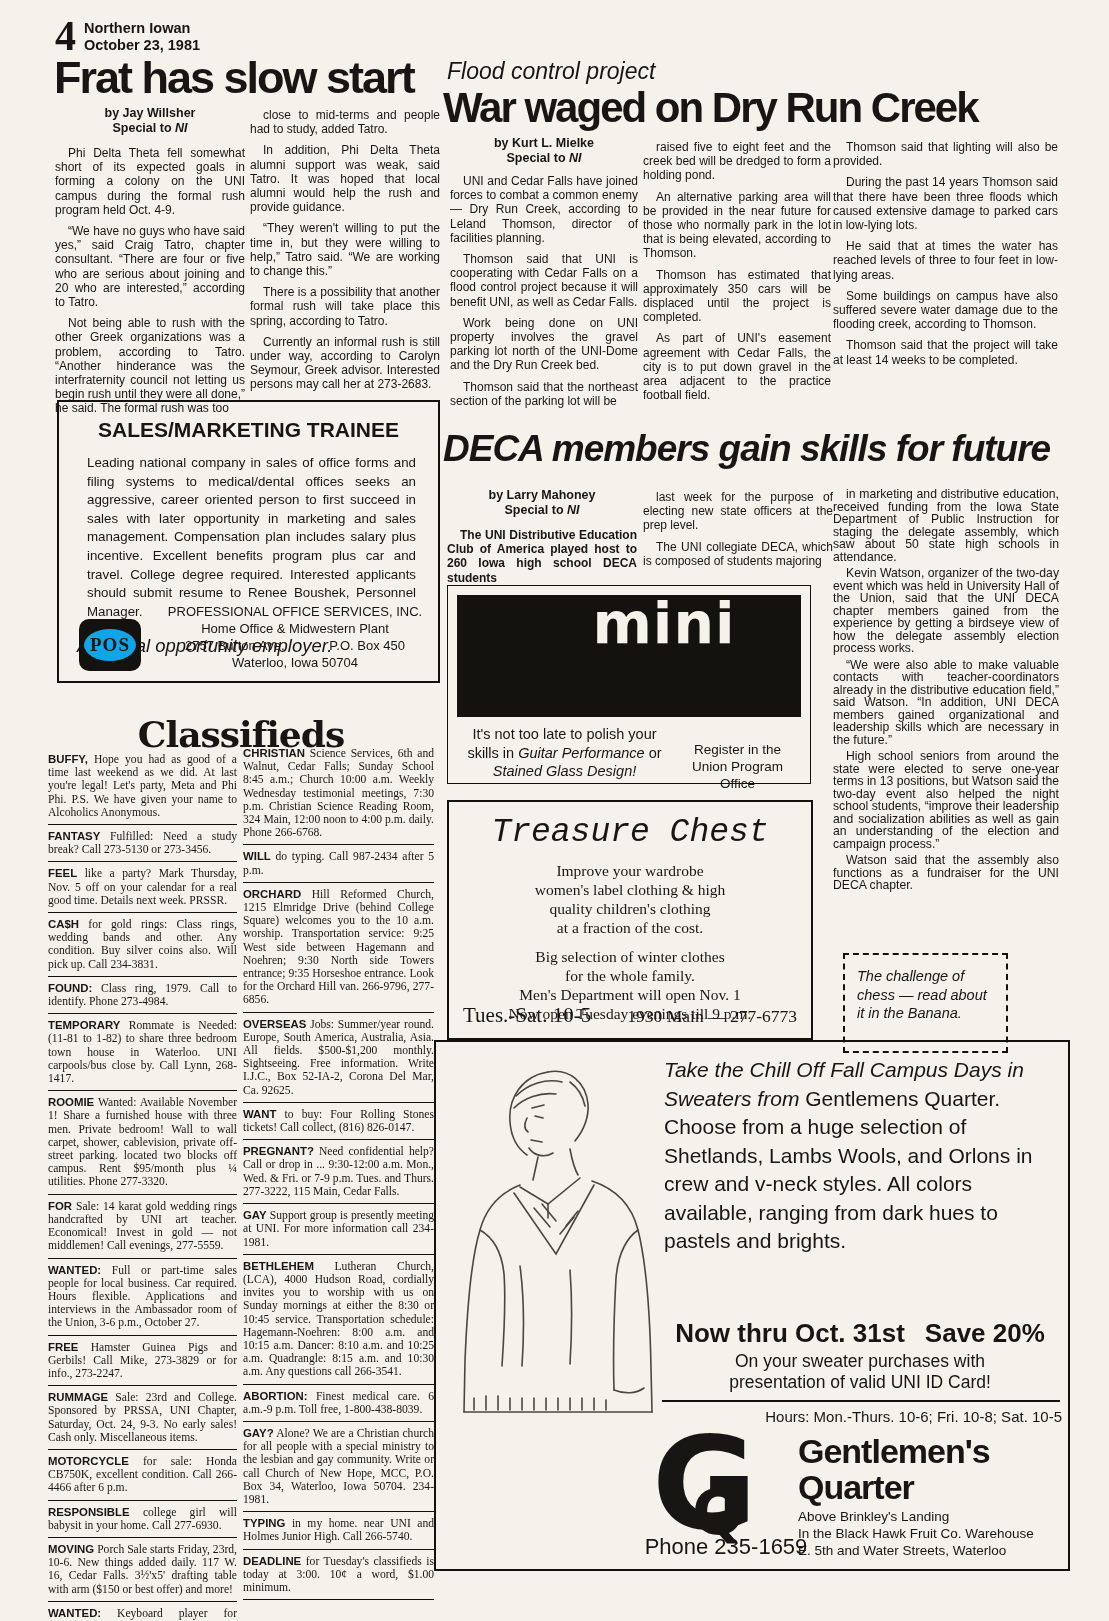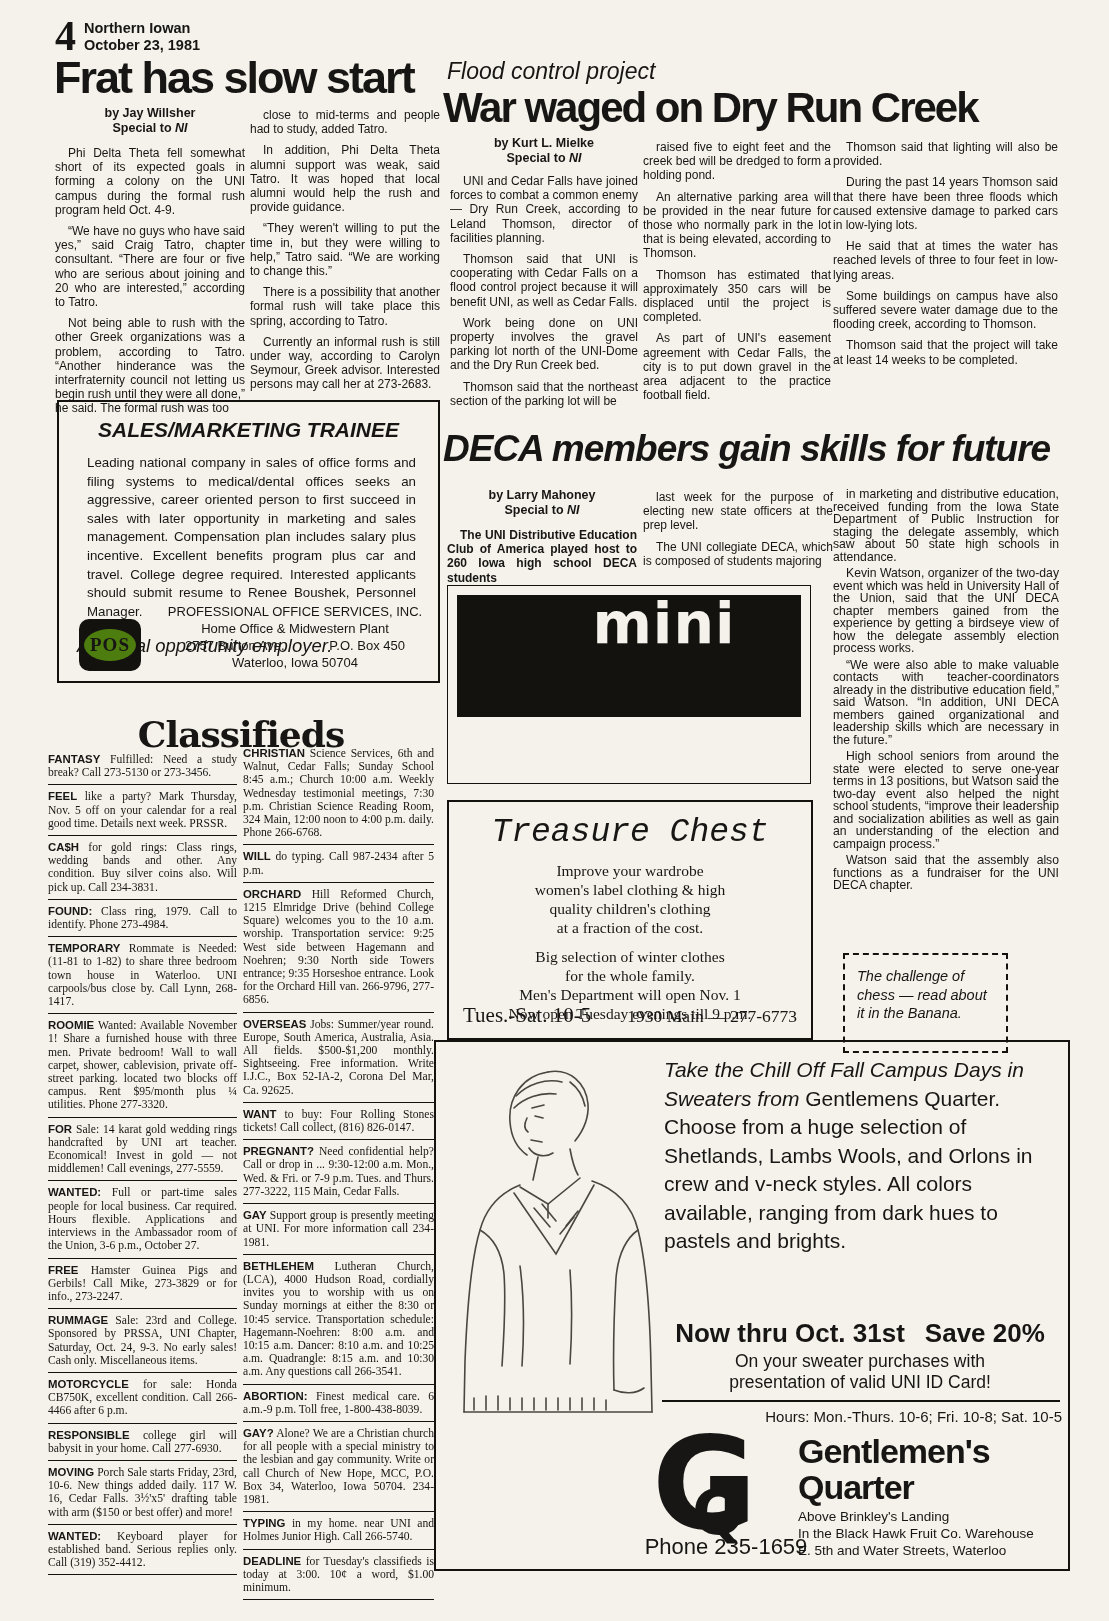--- a/index.html
+++ b/index.html
@@ -27,26 +27,26 @@
   #frat-col2{left:250px;top:108px;width:190px;}
   #war-col1{left:450px;top:174px;width:188px;}
   #war-col2{left:643px;top:140px;width:188px;}
   #war-col3{left:833px;top:140px;width:225px;}
   #deca-col1{left:447px;top:528px;width:190px;font-weight:bold;}
   #deca-col2{left:643px;top:490px;width:190px;}
   #deca-col3{left:833px;top:488px;width:226px;font-size:12.2px;line-height:12.5px;}
   #deca-col3 p{margin:0 0 4px;}
   
   #sales-ad{left:57px;top:400px;width:379px;height:279px;border:2px solid #14120f;}
-  .sales-title{margin-top:16px;text-align:center;font-style:italic;font-weight:bold;font-size:21px;}
+  .sales-title{margin-top:16px;text-align:center;font-weight:bold;font-size:21px;}
   .sales-body{margin:12px 22px 0 28px;font-size:13.3px;line-height:18.6px;text-align:justify;}
   .sales-eoe{margin:14px 0 0 18px;font-style:italic;font-size:18.5px;}
   .pos-logo{position:absolute;left:20px;bottom:10px;width:62px;height:52px;background:#14120f;border-radius:10px;
             display:flex;align-items:center;justify-content:center;}
-  .pos-oval{width:52px;height:32px;background:#4d7c0f;border-radius:50%;display:flex;align-items:center;justify-content:center;}
+  .pos-oval{width:52px;height:32px;background:#0ea5e9;border-radius:50%;display:flex;align-items:center;justify-content:center;}
   .pos-oval span{font-family:"Liberation Serif",serif;font-weight:bold;font-size:19px;letter-spacing:1px;}
   .sales-company{position:absolute;left:108px;bottom:10px;width:256px;text-align:center;font-size:13px;line-height:17px;}
   .sales-company .row{display:flex;justify-content:space-between;padding:0 18px;}
   
   #mini-ad{left:447px;top:585px;width:362px;height:197px;border:1.5px solid #14120f;}
   .mini-black{margin:9px 9px 0;height:122px;background:#14120f;color:#f4f2ea;text-align:center;overflow:hidden;}
   .mini-w1{font-family:"DejaVu Sans",sans-serif;font-weight:bold;font-size:57px;line-height:56px;letter-spacing:1px;margin-left:70px;}
   .mini-w2{font-family:"DejaVu Sans",sans-serif;font-weight:bold;font-size:45px;line-height:50px;letter-spacing:5px;margin-top:-8px;}
   .mini-row{display:flex;justify-content:space-between;padding:8px 10px 0 14px;}
   .mini-blurb{width:205px;text-align:center;font-size:14.5px;line-height:18.5px;}
@@ -194,20 +194,26 @@
       <p>Kevin Watson, organizer of the two-day event which was held in University Hall of the Union, said that the UNI DECA chapter members gained from the experience by getting a birdseye view of how the delegate assembly election process works.</p>
       <p>“We were also able to make valuable contacts with teacher-coordinators already in the distributive education field,” said Watson. “In addition, UNI DECA members gained organizational and leadership skills which are necessary in the future.”</p>
       <p>High school seniors from around the state were elected to serve one-year terms in 13 positions, but Watson said the two-day event also helped the night school students, “improve their leadership and socialization abilities as well as gain an understanding of the election and campaign process.”</p>
       <p>Watson said that the assembly also functions as a fundraiser for the UNI DECA chapter.</p>
     </div>
 
   <div class="abs" id="mini-ad">
     <div class="mini-black">
       <div class="mini-w1">mini</div>
     </div>
+    <div class="mini-row">
+      <div class="mini-blurb">
+        <span>It's not too late to polish your skills in </span><i>Guitar Performance</i><span> or </span><i>Stained Glass Design!</i>
+      </div>
+      <div class="mini-register">Register in the Union Program Office</div>
+    </div>
   </div>
 
   <div class="abs" id="treasure-ad">
     <div class="tc-title">Treasure Chest</div>
     <div class="tc-group">
 
     <div>Improve your wardrobe</div>
         <div>women's label clothing &amp; high</div>
         <div>quality children's clothing</div>
         <div>at a fraction of the cost.</div>
@@ -225,20 +231,21 @@
     </div>
   </div>
 
   <div class="abs" id="cl-header">
     <div class="cl-rule"></div>
     <div class="cl-title">Classifieds</div>
     <div class="cl-rule"></div>
   </div>
   <div class="abs cl-col" id="cl-col1">
 
+      <p class="cl-item"><b class="cl-lead">BUFFY,</b> <span>Hope you had as good of a time last weekend as we did. At last you're legal! Let's party, Meta and Phi Phi. P.S. We have given your name to Alcoholics Anonymous.</span></p>
 
       <p class="cl-item"><b class="cl-lead">FANTASY</b> <span>Fulfilled: Need a study break? Call 273-5130 or 273-3456.</span></p>
 
       <p class="cl-item"><b class="cl-lead">FEEL</b> <span>like a party? Mark Thursday, Nov. 5 off on your calendar for a real good time. Details next week. PRSSR.</span></p>
 
       <p class="cl-item"><b class="cl-lead">CA$H</b> <span>for gold rings: Class rings, wedding bands and other. Any condition. Buy silver coins also. Will pick up. Call 234-3831.</span></p>
 
       <p class="cl-item"><b class="cl-lead">FOUND:</b> <span>Class ring, 1979. Call to identify. Phone 273-4984.</span></p>
 
       <p class="cl-item"><b class="cl-lead">TEMPORARY</b> <span>Rommate is Needed: (11-81 to 1-82) to share three bedroom town house in Waterloo. UNI carpools/bus close by. Call Lynn, 268-1417.</span></p>

